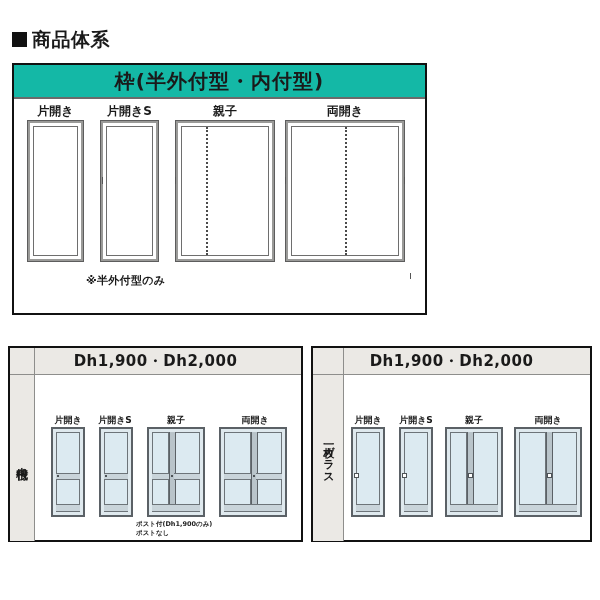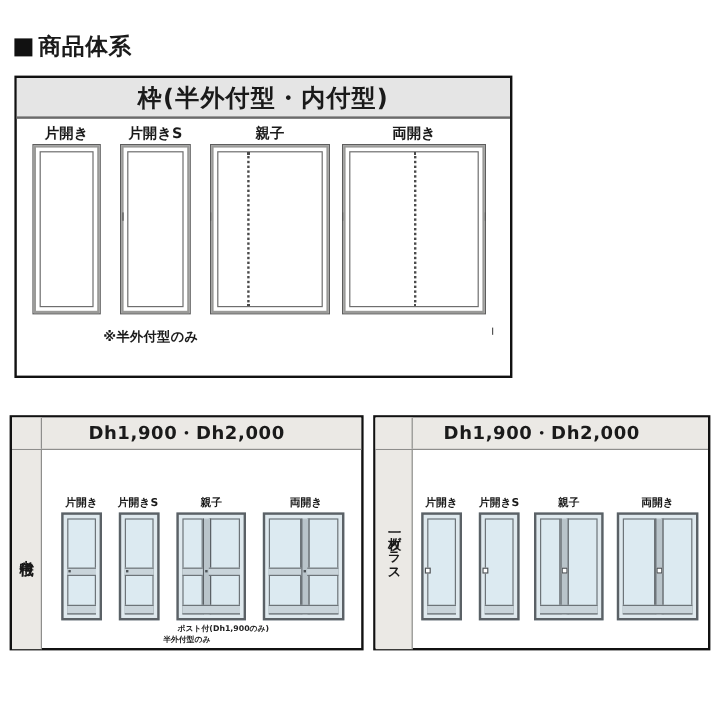--- a/index.html
+++ b/index.html
@@ -19,21 +19,21 @@
   }
   .title-sq{width:15px;height:15px;background:#111;display:block;}
   .title-txt{font-size:19px;font-weight:bold;letter-spacing:.5px;line-height:1;}
 
   
   .panel-main{
     position:absolute;left:12px;top:63px;width:415px;height:252px;
     border:2px solid #111;background:#fff;box-sizing:border-box;
   }
   .panel-main-hd{
-    height:32px;background:#e5e5e5;border-bottom:2px solid #6b6b6b;
+    height:32px;background:#14b8a6;border-bottom:2px solid #6b6b6b;
     display:flex;align-items:center;justify-content:center;
   }
   .panel-main-hd span{font-size:20px;font-weight:bold;letter-spacing:1px;}
 
   .main-body{position:relative;height:216px;}
 
   .door-cell{position:absolute;}
   .door-cap{
     font-size:12px;font-weight:bold;text-align:center;
     line-height:1;margin-bottom:4px;white-space:nowrap;
@@ -224,22 +224,22 @@
       <div class="gdoor" style="left:209px;top:52px;width:68px;height:90px;">
         <div class="leaf" style="left:3px;top:3px;width:27px;bottom:3px;"></div>
         <div class="leaf" style="left:35px;top:3px;right:3px;bottom:3px;"></div>
         <div class="mullion" style="left:30px;top:3px;width:5px;bottom:3px;"></div>
         <div class="rail" style="left:3px;width:27px;top:44px;height:5px;"></div>
         <div class="rail" style="left:35px;right:3px;top:44px;height:5px;"></div>
         <div class="rail" style="left:3px;right:3px;bottom:3px;height:6px;"></div>
         <div class="handle-dot" style="left:32px;top:46px;"></div>
       </div>
 
-      <div class="note-small" style="left:138px;top:145px;">ポスト付(Dh1,900のみ)</div>
-      <div class="note-small" style="left:126px;top:154px;">半外付型のみ</div>
+      <div class="note-small" style="left:126px;top:145px;">ポスト付(Dh1,900のみ)</div>
+      <div class="note-small" style="left:126px;top:154px;">ポストなし</div>
     </div>
   </div>
 
   <div class="panel-bot" id="panel-bot-right">
     <div class="bot-hd">
       <div class="hd-notch"></div>
       <span>Dh1,900・Dh2,000</span>
     </div>
     <div class="bot-body">
       <div class="vrail">

